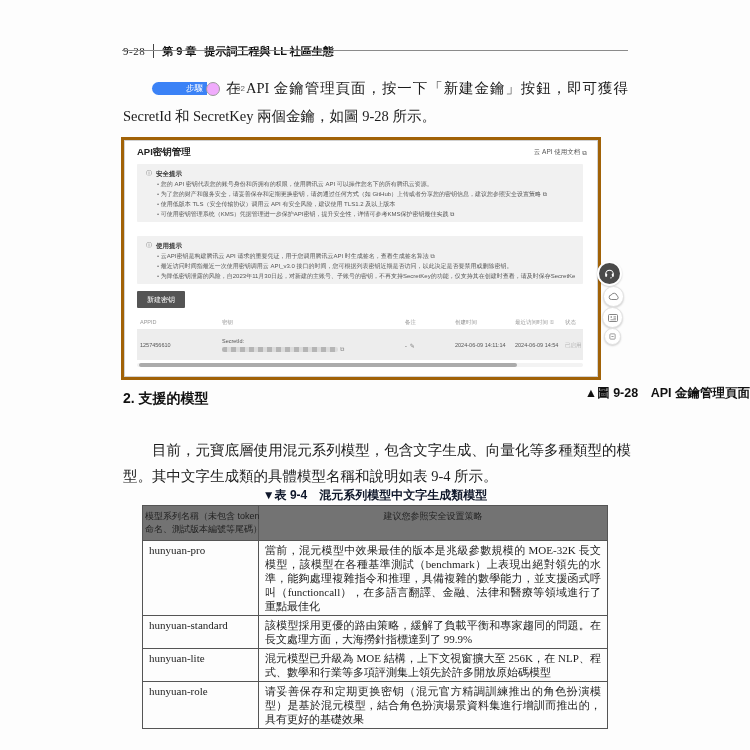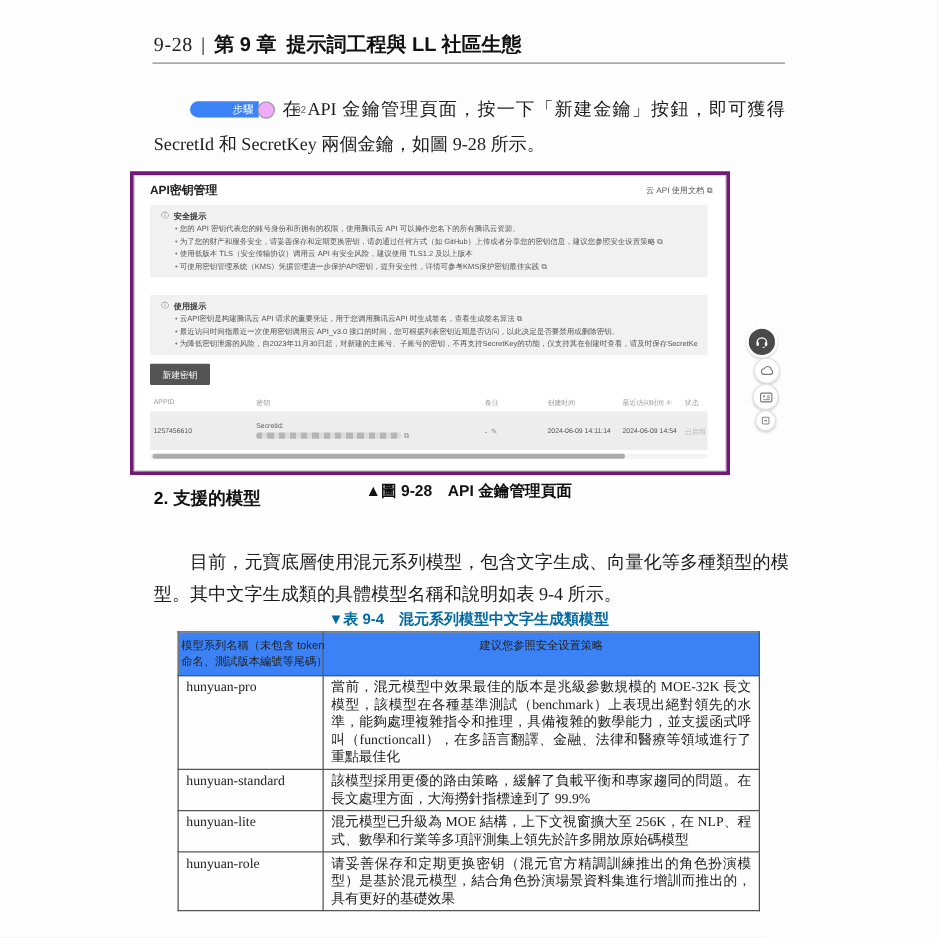--- a/index.html
+++ b/index.html
@@ -2,37 +2,37 @@
 <html lang="zh-Hant"><head>
 <meta charset="utf-8">
 <style>
   html,body{margin:0;padding:0;background:#e9e9e9;}
   .page{
     position:relative;width:750px;height:750px;margin:0 auto;
     background:#fdfdfd;overflow:hidden;
     font-family:"Liberation Serif","DejaVu Serif",serif;color:#1c1c1c;
   }
   
-  .ph-row{position:absolute;left:123px;top:29px;display:flex;align-items:center;gap:8px;
-    font-size:16px;line-height:16px;}
+  .ph-row{position:absolute;left:123px;top:43px;display:flex;align-items:center;gap:8px;
+    font-size:11px;line-height:16px;}
   .ph-num{font-family:"Liberation Serif","DejaVu Serif",serif;letter-spacing:.5px;}
   .ph-bar{display:inline-block;width:1px;height:14px;background:#444;}
   .ph-ch,.ph-title{font-family:"Liberation Sans","DejaVu Sans",sans-serif;font-weight:700;color:#111;}
   .ph-rule{position:absolute;left:122px;top:50px;width:506px;height:1px;background:#8b8b8b;}
   
   .step-para{position:absolute;left:123px;top:74px;width:505px;margin:0;
     font-size:14.5px;line-height:28px;text-align:justify;text-indent:2em;}
   .step-badge{display:inline-flex;align-items:center;vertical-align:2px;margin-right:5px;
     font-family:"Liberation Sans","DejaVu Sans",sans-serif;}
   .sb-l{background:#3b82f6;color:#fff;font-size:8.5px;line-height:11px;padding:1px 4px 1px 5px;
     border-radius:7px 0 0 7px;}
   .sb-n{width:12px;height:12px;border:1px solid #9b9b9b;border-radius:50%;background:#f0abfc;
     color:#666;font-size:8px;line-height:12px;text-align:center;margin-left:-1px;}
   
-  .shot-frame{position:absolute;left:104px;top:137px;width:480px;height:243px;background:#701a75;}
+  .shot-frame{position:absolute;left:121px;top:137px;width:480px;height:243px;background:#a16207;}
   .shot{position:absolute;left:3px;top:3px;right:3px;bottom:3px;background:#fff;
     border:1px solid #d2d2d2;font-family:"Liberation Sans","DejaVu Sans",sans-serif;}
   .shot-title{position:absolute;left:12px;top:5px;font-size:9.5px;font-weight:700;color:#222;}
   .shot-doclink{position:absolute;right:10px;top:7px;font-size:6.5px;color:#555;display:flex;gap:2px;align-items:center;}
   .tip-box{position:absolute;left:12px;width:446px;background:#f1f1f1;border-radius:1px;
     padding:5px 8px 5px 9px;box-sizing:border-box;}
   .sec-box{top:23px;height:58px;}
   .use-box{top:95px;height:48px;}
   .tip-head{font-size:6.5px;font-weight:700;color:#333;line-height:9px;display:flex;gap:4px;align-items:center;}
   .info-ic{font-size:6px;color:#666;font-weight:400;}
@@ -56,33 +56,33 @@
   .kt-scroll{position:relative;margin-top:3px;height:4px;background:#f3f3f3;border-radius:2px;}
   .kt-thumb{position:absolute;left:2px;top:0;width:378px;height:4px;background:#ababab;border-radius:2px;}
   
   .float-btn{position:absolute;border-radius:50%;display:flex;align-items:center;justify-content:center;
     background:#fff;border:1px solid #e2e2e2;box-shadow:0 1px 2px rgba(0,0,0,.18);}
   .fb-support{left:597px;top:261px;width:21px;height:21px;background:#4a4a4a;border:2px solid #fff;}
   .fb-cloud{left:603px;top:286px;width:19px;height:19px;}
   .fb-card{left:602px;top:307px;width:19px;height:19px;}
   .fb-mini{left:604px;top:328px;width:15px;height:15px;}
   
-  .fig-caption{position:absolute;left:0;top:385px;width:750px;text-align:center;
+  .fig-caption{position:absolute;left:0;top:385px;width:750px;text-align:right;
     font-family:"Liberation Sans","DejaVu Sans",sans-serif;font-size:12.5px;font-weight:600;color:#111;}
   .sec-head{position:absolute;left:123px;top:390px;margin:0;
     font-family:"Liberation Sans","DejaVu Sans",sans-serif;font-size:14px;font-weight:700;color:#111;}
   .body-para{position:absolute;left:123px;top:437px;width:508px;margin:0;
     font-size:14.5px;line-height:26px;text-align:justify;text-indent:2em;}
   .tbl-caption{position:absolute;left:0;top:487px;width:750px;text-align:center;
-    font-family:"Liberation Sans","DejaVu Sans",sans-serif;font-size:12px;font-weight:600;color:#0369a1;}
+    font-family:"Liberation Sans","DejaVu Sans",sans-serif;font-size:12px;font-weight:600;color:#0f172a;}
   
   .model-table{position:absolute;left:142px;top:505px;width:466px;border-collapse:collapse;
     table-layout:fixed;}
   .model-table th,.model-table td{border:1px solid #555;vertical-align:top;}
-  .model-table th{background:#3b82f6;font-family:"Liberation Sans","DejaVu Sans",sans-serif;
+  .model-table th{background:#737373;font-family:"Liberation Sans","DejaVu Sans",sans-serif;
     font-weight:500;font-size:9px;line-height:13px;color:#222;padding:4px 2px;text-align:center;}
   .model-table col.c1{width:116px;}
   .th-line{display:block;white-space:nowrap;}
   .model-table td{font-size:11px;line-height:14px;padding:2px 6px;color:#1c1c1c;}
   .model-table td.name{font-family:"Liberation Serif","DejaVu Serif",serif;}
   .model-table td.desc{text-align:justify;}
 </style>
 </head>
 <body>
 

